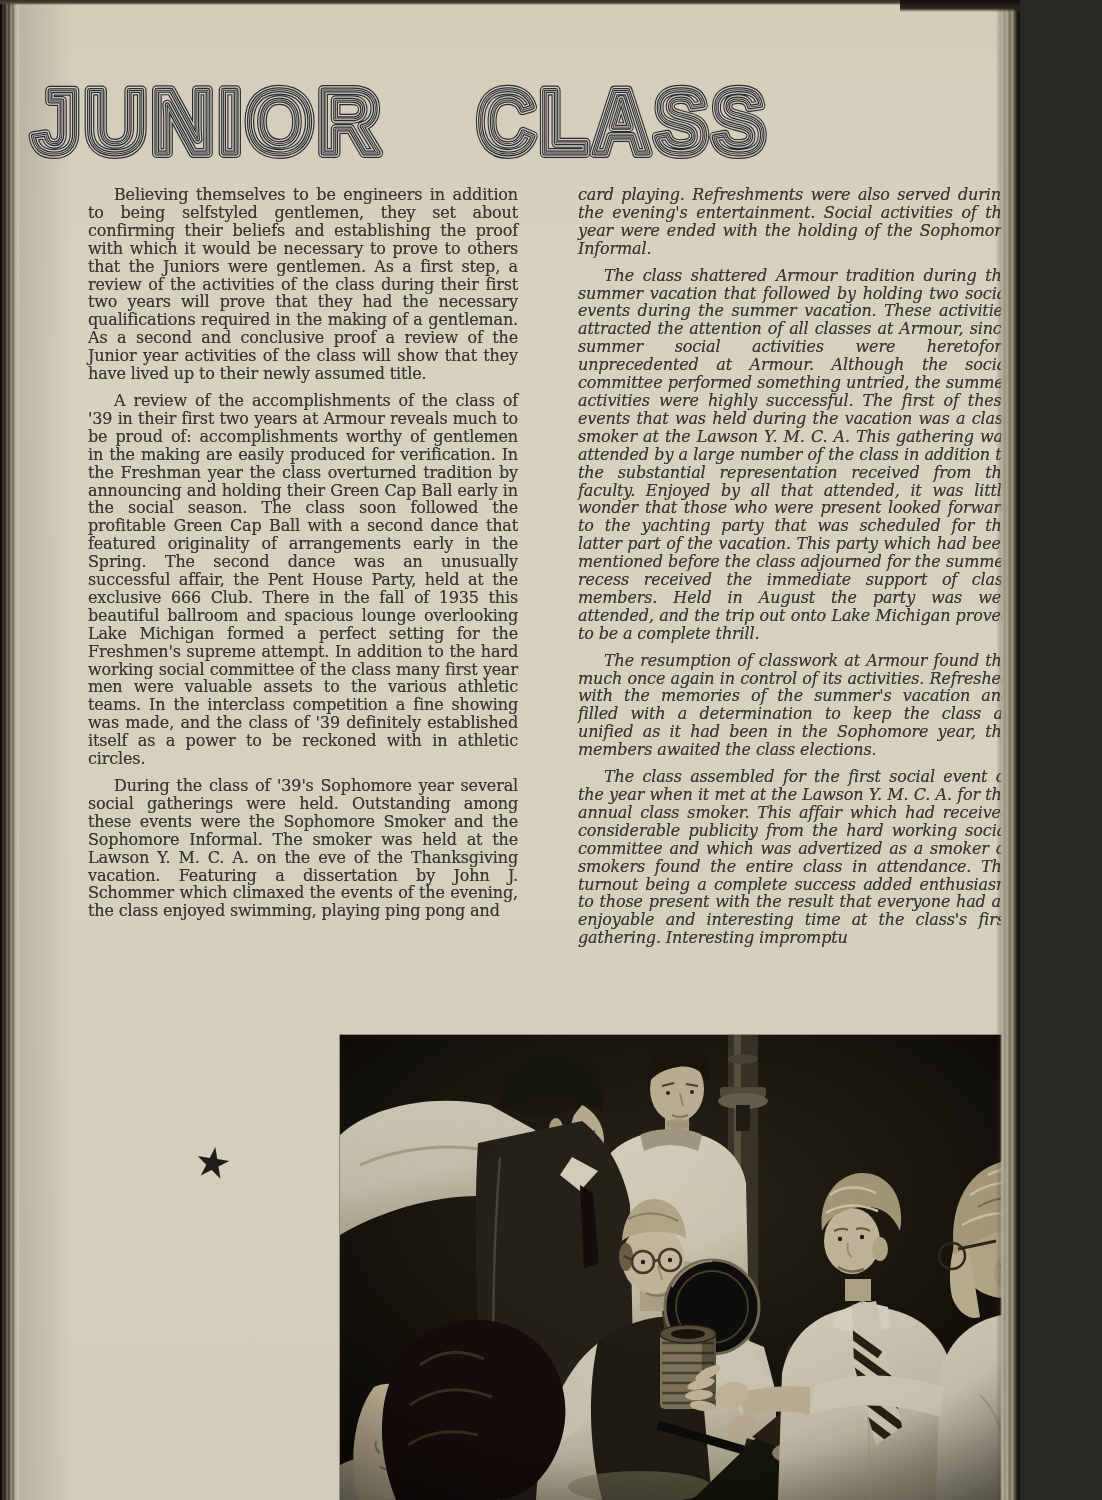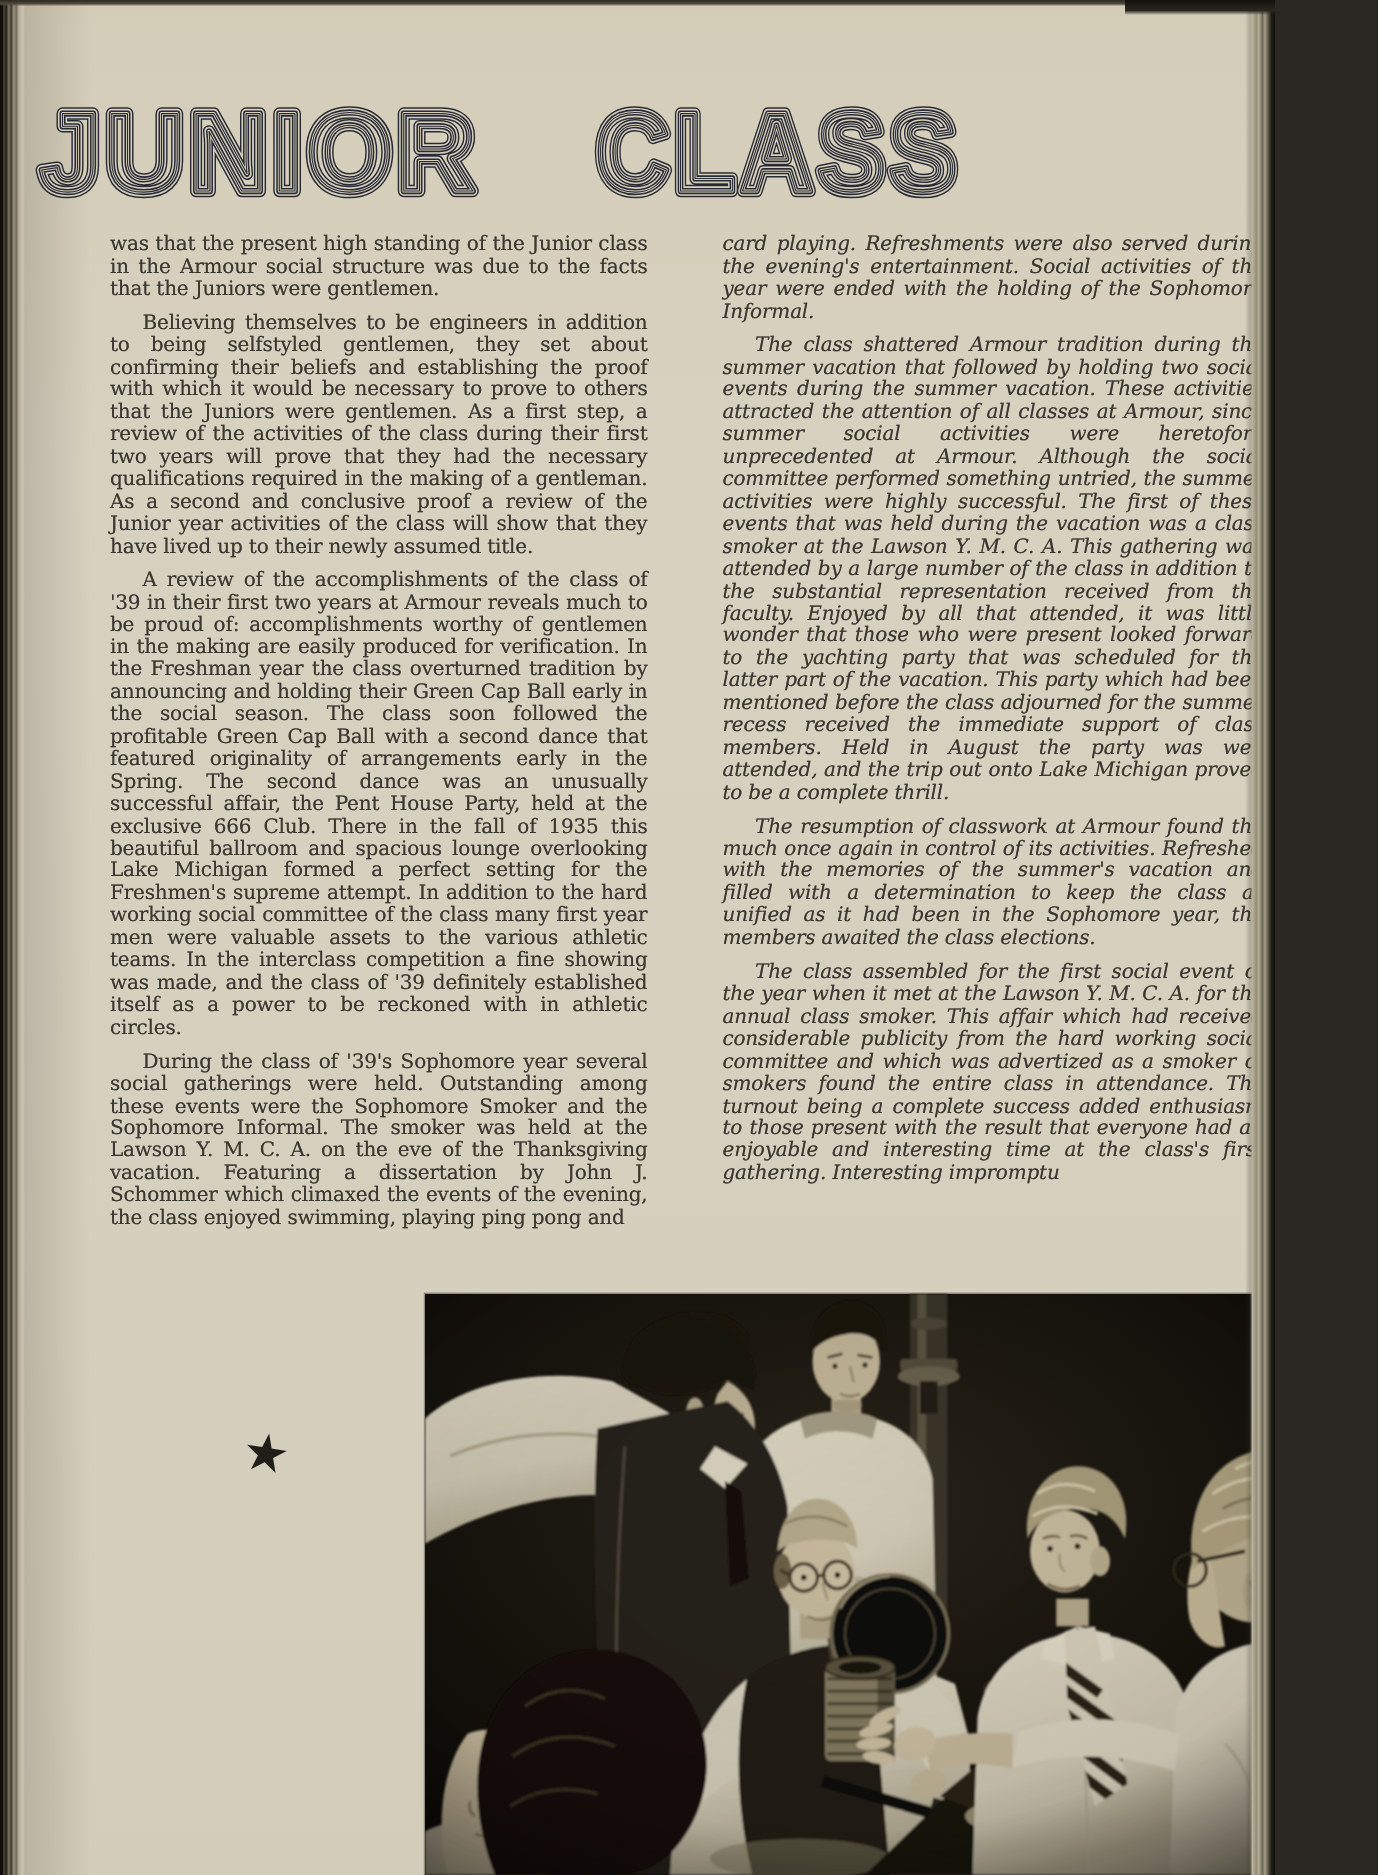--- a/index.html
+++ b/index.html
@@ -54,21 +54,20 @@
     <g>
       <text class="tl1" y="83"><tspan x="4" textLength="352" lengthAdjust="spacingAndGlyphs">JUNIOR</tspan><tspan x="449" textLength="292" lengthAdjust="spacingAndGlyphs">CLASS</tspan></text>
       <text class="tl2" y="83"><tspan x="4" textLength="352" lengthAdjust="spacingAndGlyphs">JUNIOR</tspan><tspan x="449" textLength="292" lengthAdjust="spacingAndGlyphs">CLASS</tspan></text>
       <text class="tl3" y="83"><tspan x="4" textLength="352" lengthAdjust="spacingAndGlyphs">JUNIOR</tspan><tspan x="449" textLength="292" lengthAdjust="spacingAndGlyphs">CLASS</tspan></text>
       <text class="tl4" y="83"><tspan x="4" textLength="352" lengthAdjust="spacingAndGlyphs">JUNIOR</tspan><tspan x="449" textLength="292" lengthAdjust="spacingAndGlyphs">CLASS</tspan></text>
       <text class="tl5" y="83"><tspan x="4" textLength="352" lengthAdjust="spacingAndGlyphs">JUNIOR</tspan><tspan x="449" textLength="292" lengthAdjust="spacingAndGlyphs">CLASS</tspan></text>
     </g>
   </svg>
 
   <div class="col col-left">
-    <p class="para flush">was that the present high standing of the Junior class in the Armour social structure was due to the facts that the Juniors were gentlemen.</p>
     <p class="para">Believing themselves to be engineers in addition to being selfstyled gentlemen, they set about confirming their beliefs and establishing the proof with which it would be necessary to prove to others that the Juniors were gentlemen. As a first step, a review of the activities of the class during their first two years will prove that they had the necessary qualifications required in the making of a gentleman. As a second and conclusive proof a review of the Junior year activities of the class will show that they have lived up to their newly assumed title.</p>
     <p class="para">A review of the accomplishments of the class of '39 in their first two years at Armour reveals much to be proud of: accomplishments worthy of gentlemen in the making are easily produced for verification. In the Freshman year the class overturned tradition by announcing and holding their Green Cap Ball early in the social season. The class soon followed the profitable Green Cap Ball with a second dance that featured originality of arrangements early in the Spring. The second dance was an unusually successful affair, the Pent House Party, held at the exclusive 666 Club. There in the fall of 1935 this beautiful ballroom and spacious lounge overlooking Lake Michigan formed a perfect setting for the Freshmen's supreme attempt. In addition to the hard working social committee of the class many first year men were valuable assets to the various athletic teams. In the interclass competition a fine showing was made, and the class of '39 definitely established itself as a power to be reckoned with in athletic circles.</p>
     <p class="para">During the class of '39's Sophomore year several social gatherings were held. Outstanding among these events were the Sophomore Smoker and the Sophomore Informal. The smoker was held at the Lawson Y. M. C. A. on the eve of the Thanksgiving vacation. Featuring a dissertation by John J. Schommer which climaxed the events of the evening, the class enjoyed swimming, playing ping pong and</p>
   </div>
 
   <div class="col col-right">
     <p class="para flush">card playing.  Refreshments were also served during the evening's entertainment.  Social activities of the year were ended with the holding of the Sophomore Informal.</p>
     <p class="para">The class shattered Armour tradition during the summer vacation that followed by holding two social events during the summer vacation. These activities attracted the attention of all classes at Armour, since summer social activities were heretofore unprecedented at Armour. Although the social committee performed something untried, the summer activities were highly successful. The first of these events that was held during the vacation was a class smoker at the Lawson Y. M. C. A. This gathering was attended by a large number of the class in addition to the substantial representation received from the faculty. Enjoyed by all that attended, it was little wonder that those who were present looked forward to the yachting party that was scheduled for the latter part of the vacation. This party which had been mentioned before the class adjourned for the summer recess received the immediate support of class members. Held in August the party was well attended, and the trip out onto Lake Michigan proved to be a complete thrill.</p>
     <p class="para">The resumption of classwork at Armour found the much once again in control of its activities. Refreshed with the memories of the summer's vacation and filled with a determination to keep the class as unified as it had been in the Sophomore year, the members awaited the class elections.</p>
     <p class="para">The class assembled for the first social event of the year when it met at the Lawson Y. M. C. A. for the annual class smoker. This affair which had received considerable publicity from the hard working social committee and which was advertized as a smoker of smokers found the entire class in attendance. The turnout being a complete success added enthusiasm to those present with the result that everyone had an enjoyable and interesting time at the class's first gathering. Interesting impromptu</p>

